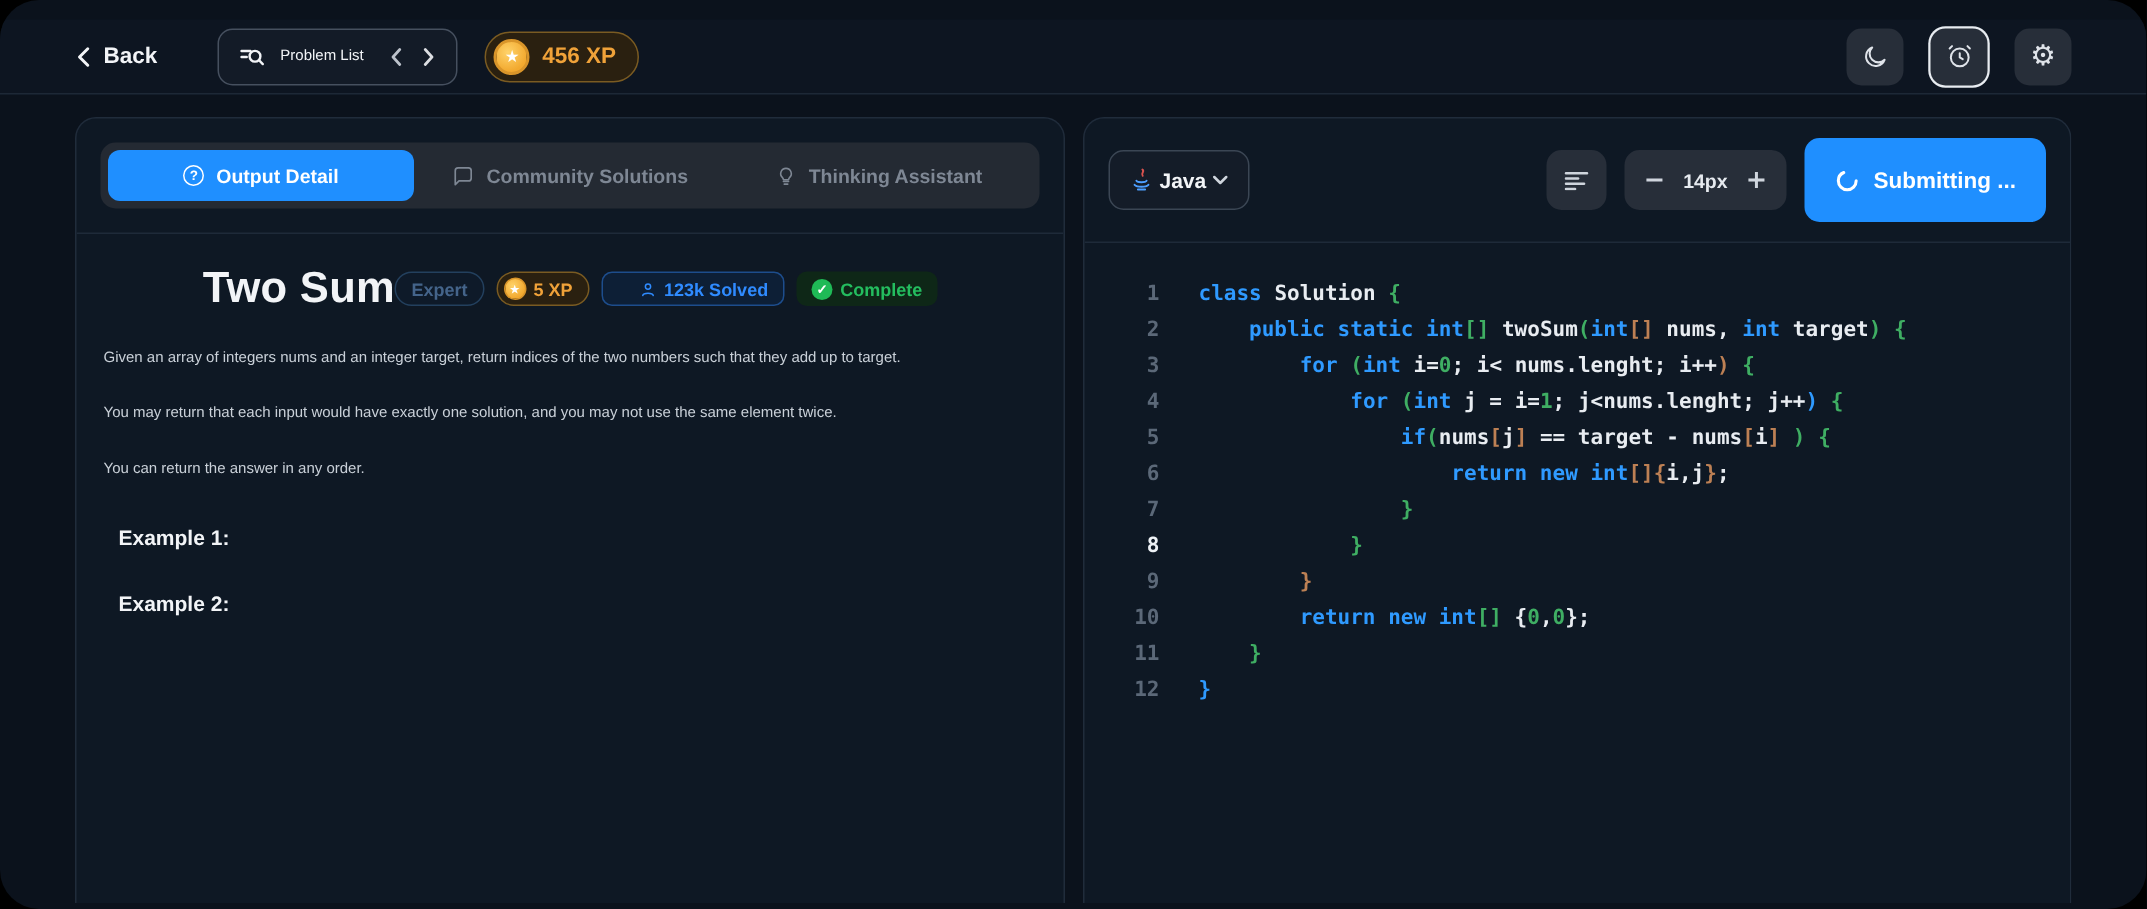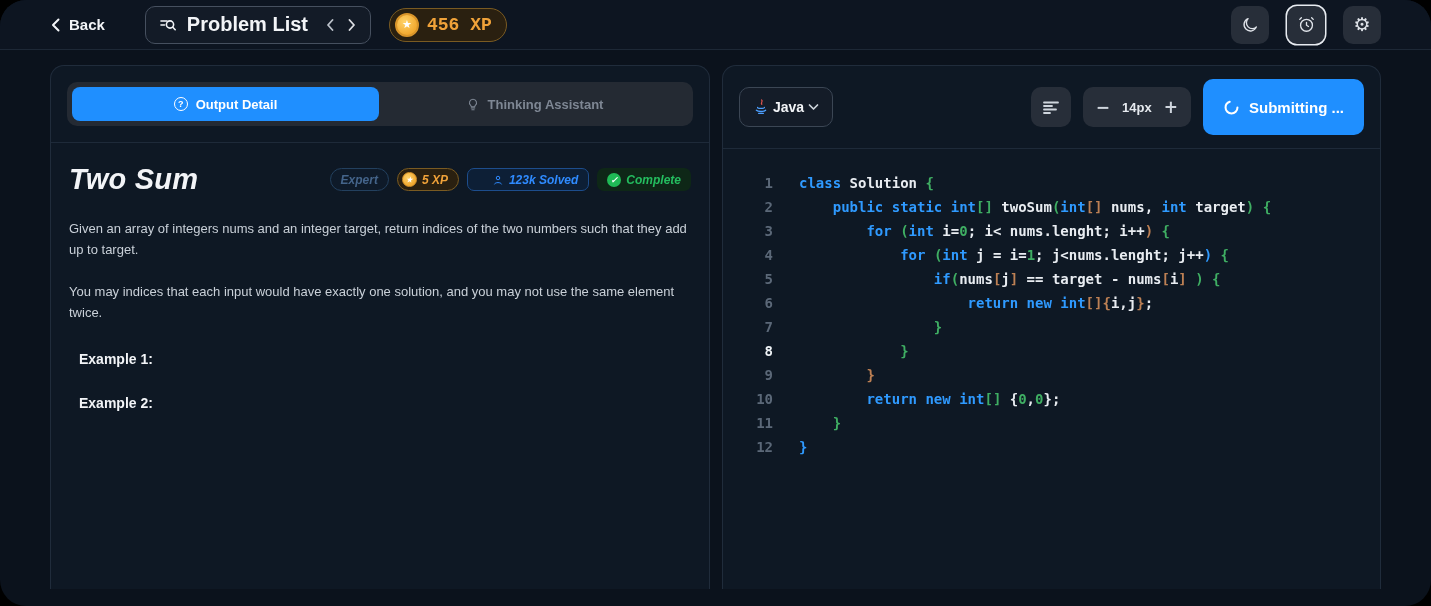--- a/index.html
+++ b/index.html
@@ -13,36 +13,36 @@
     --green:#24bd5f; --complete-bg:#0e2717;
     --code-kw:#2f9aff; --code-pl:#e8ecf1; --code-gr:#3fae63; --code-or:#bd8054;
     --ln:#5b6878; --ln-active:#eef2f6;
   }
   *{box-sizing:border-box; margin:0; padding:0;}
   html,body{background:#000; font-family:"Liberation Sans", sans-serif;}
   .window{position:relative; width:1431px; height:606px; margin:0 auto; background:var(--page-bg);
     border-radius:26px; overflow:hidden;}
   
   .header{height:50px; display:flex; align-items:center; padding:0 50px;
-    background:var(--header-bg); border-bottom:1px solid #1d2836;}
+    background:var(--header-bg); border-bottom:1px solid #1d2836;margin-top:13px;}
   .back{display:flex; align-items:center; gap:7px; color:var(--text-primary); font-size:15px;
     font-weight:600; cursor:pointer;}
   .plist{display:flex; align-items:center; gap:10px; margin-left:40px; height:38px; padding:0 14px;
     border:1px solid var(--pill-border); border-radius:10px; background:#131b27; color:var(--text-primary);
-    font-size:20px; font-weight:700; cursor:pointer;}
+    font-size:10px; font-weight:400; cursor:pointer;}
   .plist .chev{opacity:.9; display:flex; align-items:center;}
   .plist .chev + .chev{margin-left:2px;}
   .xp-badge{display:flex; align-items:center; gap:8px; margin-left:18px; height:34px; padding:0 14px 0 5px;
     background:var(--xp-bg); border:1px solid var(--xp-border); border-radius:17px;}
   .coin{display:flex; align-items:center; justify-content:center; border-radius:50%;
     background:radial-gradient(circle at 38% 35%, #ffd36a, #f2a92f 70%); border:2px solid #d9952a;
     color:#fff;}
   .coin.big{width:24px;height:24px;font-size:11px;}
   .coin.small{width:15px;height:15px;font-size:7px;border-width:1.5px;}
-  .xp-badge .xp-text{color:var(--xp-orange); font-size:18px; font-weight:800;font-family:Liberation Mono, monospace;}
+  .xp-badge .xp-text{color:var(--xp-orange); font-size:15px; font-weight:800;}
   .spacer{flex:1;}
   .hbtn{width:38px; height:38px; border-radius:10px; background:var(--btn-bg); display:flex;
     align-items:center; justify-content:center; margin-left:18px; cursor:pointer; color:#dfe3e9;}
   .hbtn.selected{box-shadow:0 0 0 1.5px #e8ecf1;}
   .gear-glyph{font-size:19px; line-height:1; color:#dfe3e9; font-family:"DejaVu Sans", sans-serif;}
   
   .content{display:flex; gap:12px; padding:15px 50px 0 50px; height:539px; align-items:stretch;}
   .card{background:var(--card-bg); border:1px solid var(--card-border); border-radius:14px 14px 0 0;
     border-bottom:none; overflow:hidden;}
   .left-card{width:660px; flex:none;}
@@ -51,35 +51,35 @@
   .tabbar{display:flex; margin:16px; height:44px; background:var(--tabbar-bg); border-radius:10px;
     padding:5px; gap:2px;}
   .tab{flex:1; display:flex; align-items:center; justify-content:center; gap:8px; border-radius:8px;
     color:var(--tab-inactive); font-size:13px; font-weight:600; cursor:pointer;}
   .tab.active{background:var(--accent); color:#fff; font-weight:700;}
   .qmark{display:inline-flex; width:14px; height:14px; border:1.4px solid currentColor; border-radius:50%;
     align-items:center; justify-content:center; font-size:9px; font-weight:700;}
   .left-divider{border-top:1px solid #1e2a39;}
   
   .pbody{padding:20px 18px 0 18px; height:100%; overflow:hidden;}
-  .title-row{display:flex; align-items:center; justify-content:space-between; padding:0 0 0 0;font-style:italic;}
+  .title-row{display:flex; align-items:center; justify-content:center; padding:0 0 0 0;}
   .ptitle{font-size:29px; font-weight:800; color:var(--text-primary); letter-spacing:.2px;}
   .badges{display:flex; align-items:center; gap:8px;}
   .badge{display:flex; align-items:center; gap:5px; height:23px; padding:0 10px; font-size:12px;
     font-weight:600; border-radius:12px; white-space:nowrap;}
   .badge.expert{color:var(--expert-text); border:1px solid var(--expert-border); background:var(--expert-bg);}
   .badge.xp{color:var(--xp-orange); border:1px solid var(--xp-border); background:var(--xp-bg);
     font-weight:800; padding-left:4px; border-radius:12px;}
   .badge.solved{color:var(--solved-blue); border:1px solid var(--solved-border); background:var(--solved-bg);
     border-radius:7px;padding-left:24px;}
   .badge.complete{color:var(--green); background:var(--complete-bg); border-radius:7px;}
   .check-circle{width:14px;height:14px;border-radius:50%;background:#1fba56;color:#fff;display:inline-flex;
     align-items:center;justify-content:center;font-size:9px;font-weight:700;}
   .desc{margin-top:22px; max-width:628px;}
-  .desc p{font-size:13px; line-height:1.62; color:var(--text-secondary); margin-bottom:21px;}
+  .desc p{font-size:10px; line-height:1.62; color:var(--text-secondary); margin-bottom:21px;}
   .ex-label{font-size:14px; font-weight:800; color:var(--text-primary); margin:28px 10px 14px 10px;}
   .ex-box{background:var(--example-bg); border-radius:10px; padding:14px 16px; margin:0 10px;}
   .ex-row{font-size:11.5px; margin:8px 0; line-height:1.4;}
   .ex-row .lbl{color:#e7ebf0; font-weight:800; margin-right:6px;}
   .ex-row .val{color:var(--text-muted); font-weight:500;}
   
   .toolbar{display:flex; align-items:center; padding:13px 16px; gap:12px;}
   .lang-select{display:flex; align-items:center; gap:4px; height:40px; padding:0 13px;
     border:1px solid #3b4654; border-radius:10px; background:#141c28; color:var(--text-primary);
     font-size:14px; font-weight:600; cursor:pointer;}
@@ -171,20 +171,28 @@
   <div class="content">
 
     <div class="card left-card">
       <div class="tabbar">
         <div class="tab active">
           <span class="qmark">?</span>
           <span>Output Detail</span>
         </div>
         <div class="tab">
           <span>
+            <svg width="15" height="15" viewBox="0 0 24 24">
+                <path d="M21 14a3 3 0 0 1-3 3H8l-4 4V6a3 3 0 0 1 3-3h11a3 3 0 0 1 3 3z" fill="none" stroke="currentColor" stroke-width="1.8" stroke-linecap="round" stroke-linejoin="round"></path>
+              </svg>
+          </span>
+          <span>Community Solutions</span>
+        </div>
+        <div class="tab">
+          <span>
             <svg width="14" height="15" viewBox="0 0 24 24">
                 <path d="M9 18h6M10 21h4M12 3a6 6 0 0 1 4 10.5c-.8.7-1 1.5-1 2.5h-6c0-1-.2-1.8-1-2.5A6 6 0 0 1 12 3z" fill="none" stroke="currentColor" stroke-width="1.8" stroke-linecap="round" stroke-linejoin="round"></path>
               </svg>
           </span>
           <span>Thinking Assistant</span>
         </div>
       </div>
       <div class="left-divider"></div>
 
       <div class="pbody">
@@ -209,21 +217,22 @@
             </div>
             <div class="badge complete">
               <span class="check-circle">✓</span>
               <span>Complete</span>
             </div>
           </div>
         </div>
 
         <div class="desc">
             <p>Given an array of integers nums and an integer target, return indices of the two numbers such that they add up to target.</p>
-            <p>You may indices that each input would have exactly one solution, and you may not use the same element twice.</p>
+            <p>You may return that each input would have exactly one solution, and you may not use the same element twice.</p>
+            <p>You can return the answer in any order.</p>
           </div>
         <div>
             <div class="ex-label">Example 1:</div>
             <div class="ex-label">Example 2:</div>
           </div>
       </div>
     </div>
 
     <div class="card right-card">
       <div class="toolbar">

